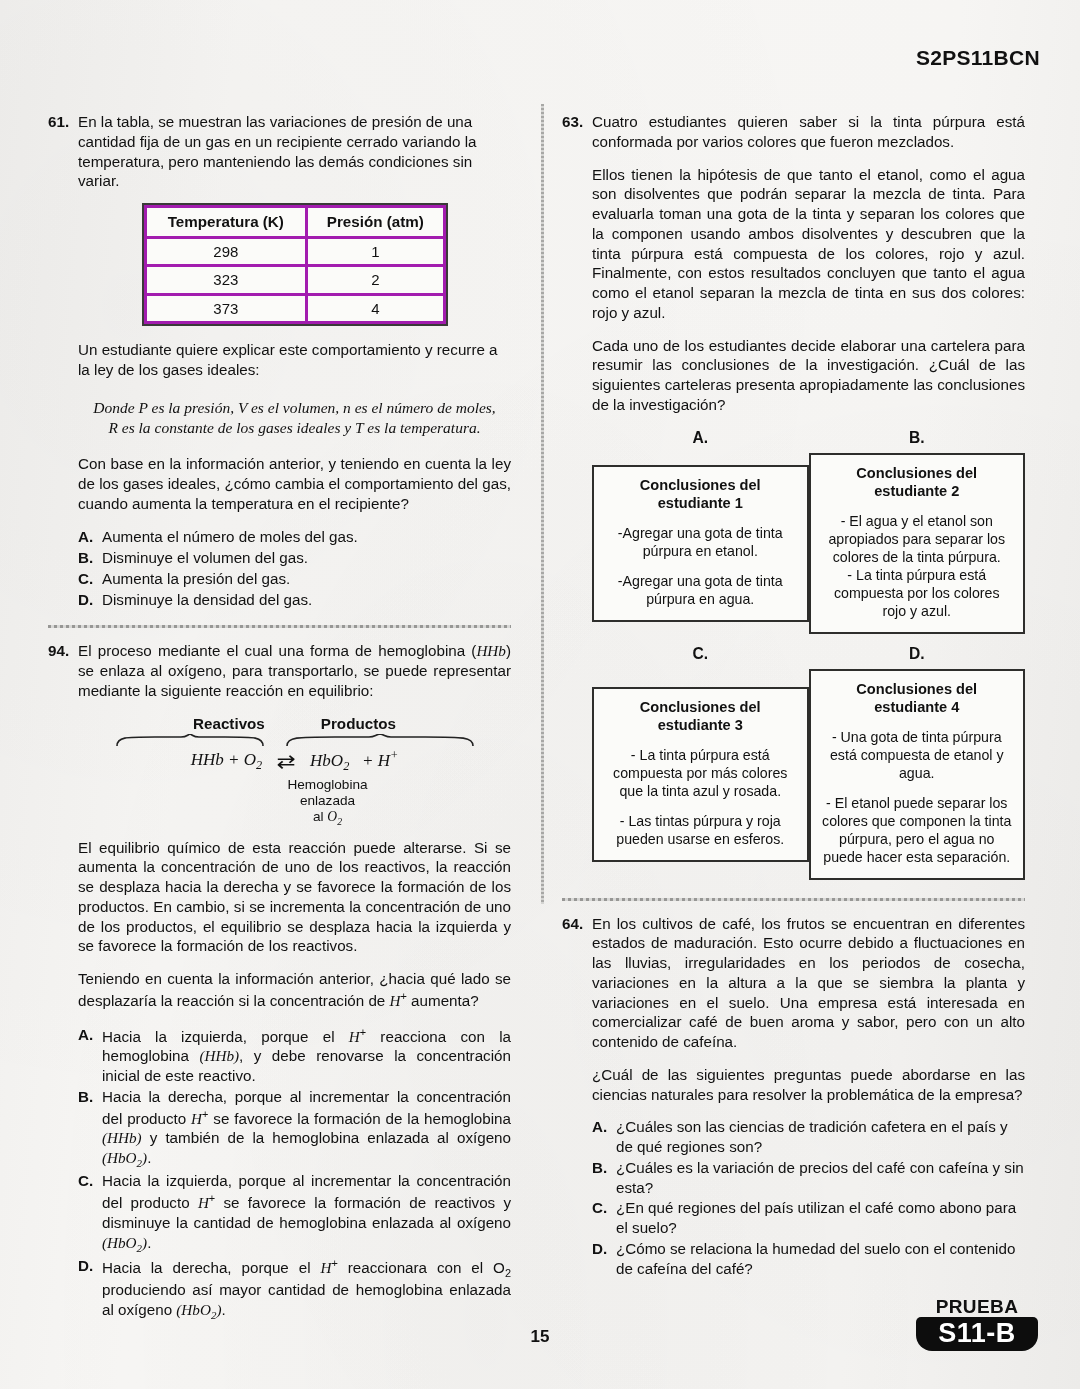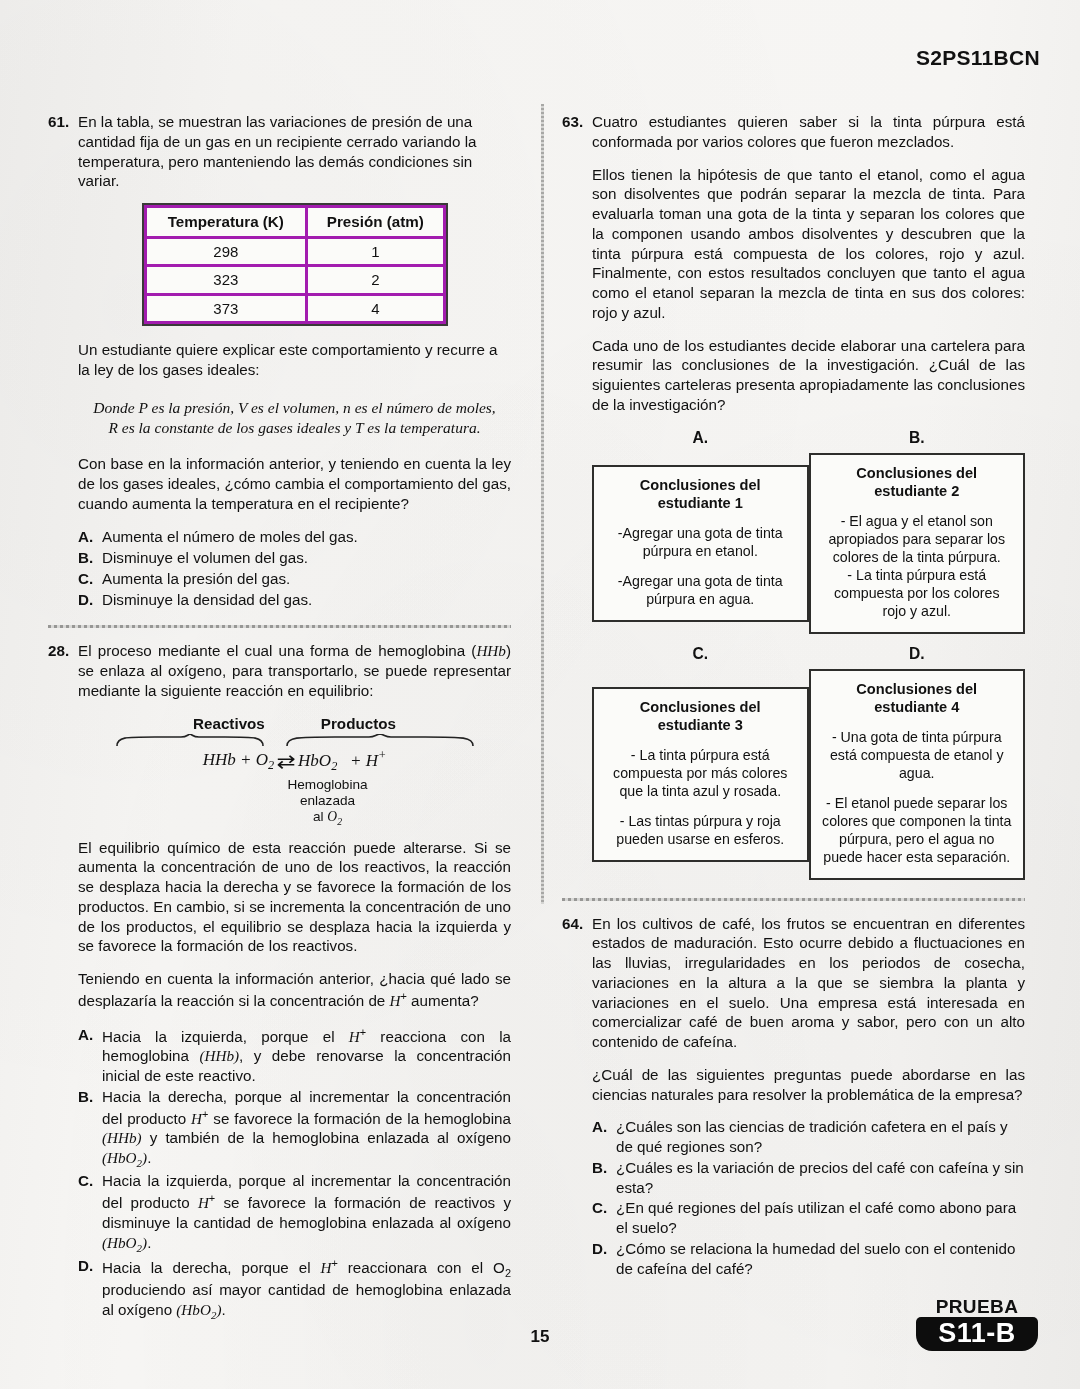--- a/index.html
+++ b/index.html
@@ -135,21 +135,21 @@
   .rx-braces {
     display: flex;
     justify-content: center;
     gap: 20px;
     height: 13px;
   }
   .rx-eq {
     display: flex;
     justify-content: center;
     align-items: center;
-    gap: 4px;
+    gap: 16px;
     font-family: "Liberation Serif", serif;
     font-style: italic;
     font-size: 17px;
     margin-top: 1px;
   }
   .rx-eq .arrows {
     font-style: normal;
     font-size: 19px;
     line-height: 1;
     transform: scaleX(1.2);
@@ -293,21 +293,21 @@
             <span class="opt-letter">D.</span>
             <span class="opt-text">Disminuye la densidad del gas.</span>
           </div>
         </div>
       </div>
     </div>
 
     <div class="hr-dotted"></div>
 
     <div class="q">
-      <div class="qnum">28.</div>
+      <div class="qnum">94.</div>
       <div class="qbody">
         <p class="just">El proceso mediante el cual una forma de hemoglobina (<span class="ser">HHb</span>) se enlaza al oxígeno, para transportarlo, se puede representar mediante la siguiente reacción en equilibrio:</p>
 
         <div class="reaction">
           <div class="rx-labels">
             <span>Reactivos</span>
             <span>Productos</span>
           </div>
           <div class="rx-braces">
             <svg width="150" height="13" viewBox="0 0 150 13">

